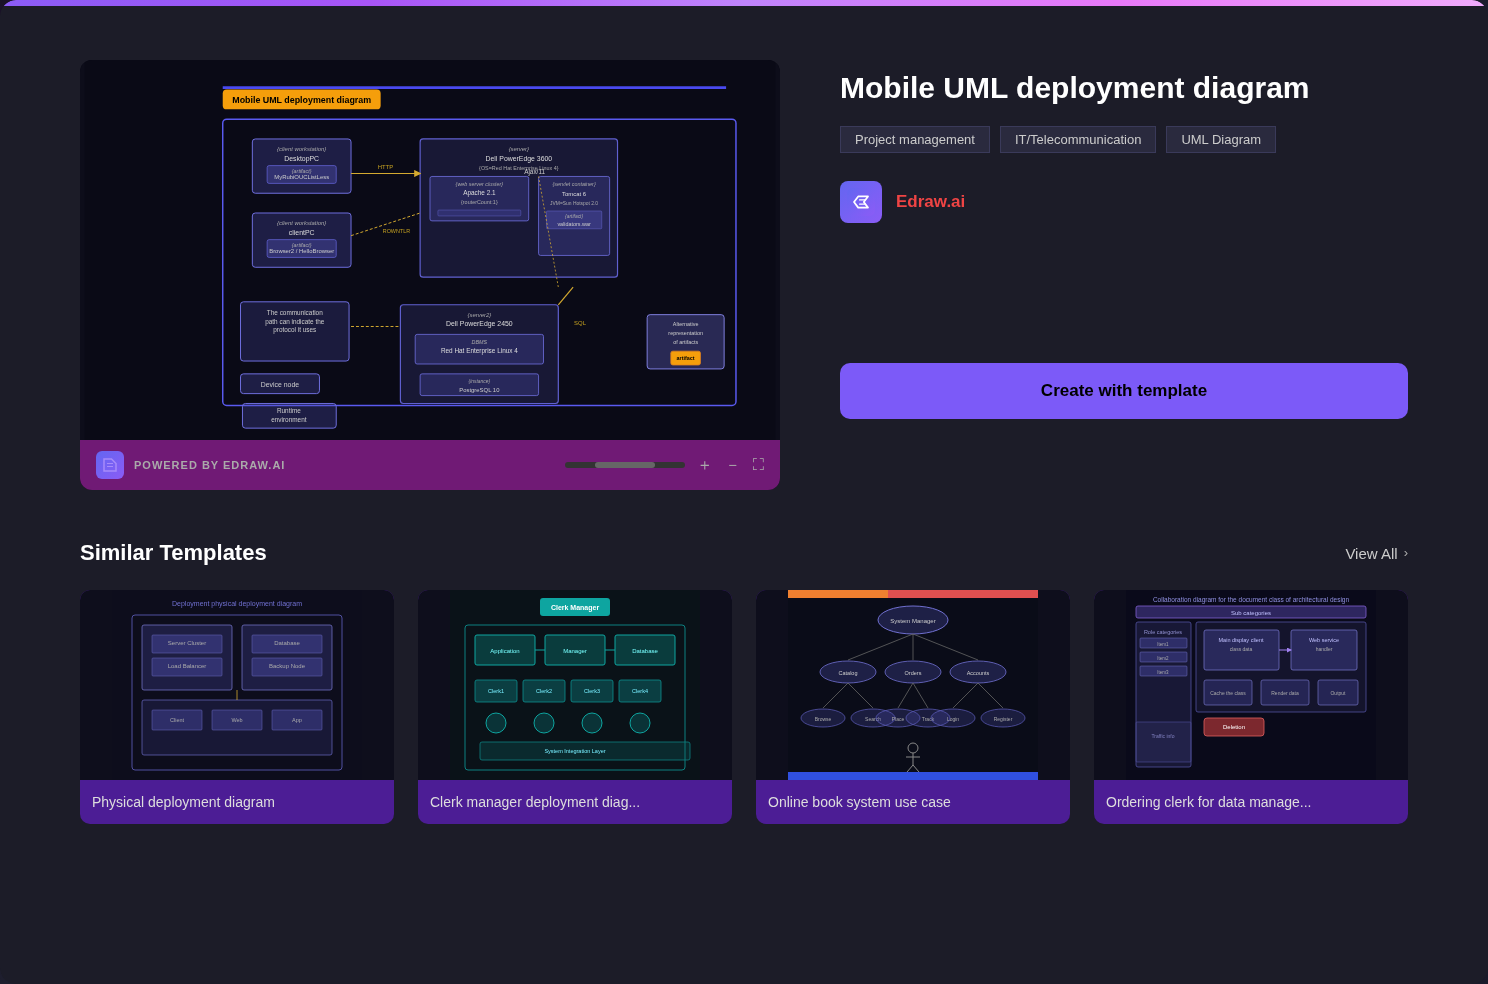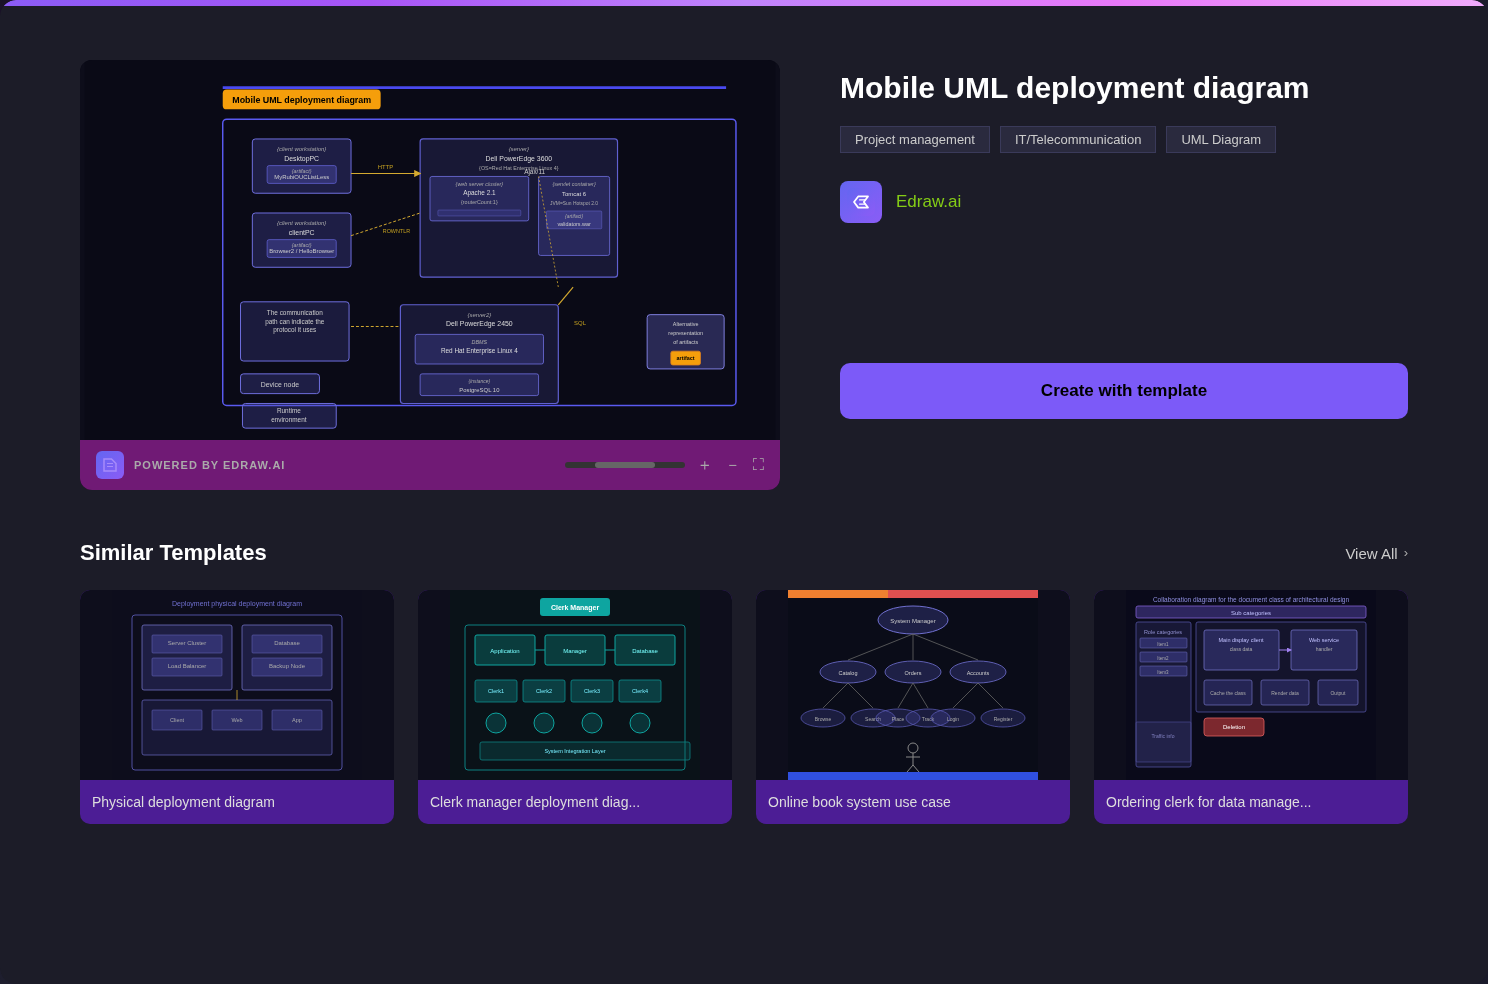--- a/index.html
+++ b/index.html
@@ -178,22 +178,22 @@
       height: 42px;
       border-radius: 8px;
       background: linear-gradient(135deg, #6366f1, #8b5cf6);
       display: flex;
       align-items: center;
       justify-content: center;
     }
 
     .author-name {
       font-size: 17px;
-      font-weight: 400;
-      color: #84cc16;
+      font-weight: 700;
+      color: #ef4444;
       text-align: right;
     }
 
     .create-btn {
       display: block;
       width: 100%;
       padding: 18px;
       background: #7c5af8;
       color: #000000;
       font-size: 17px;

